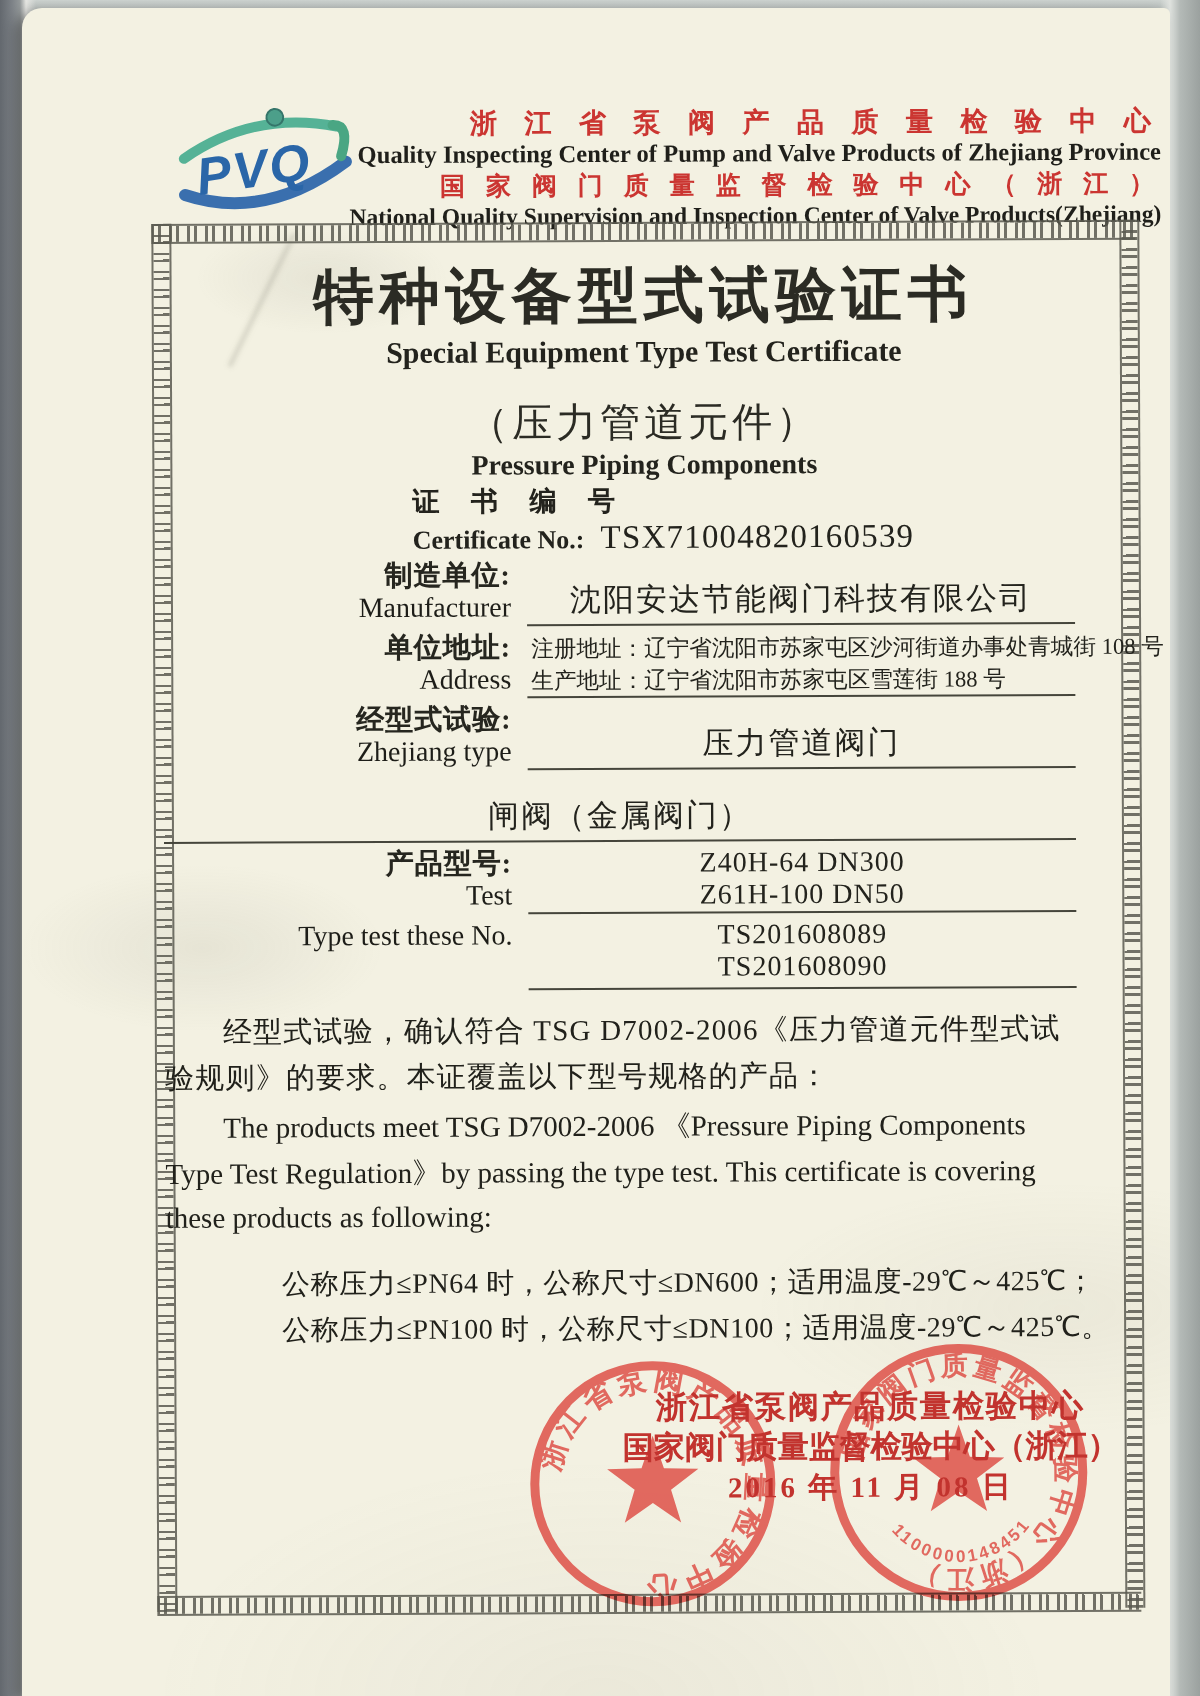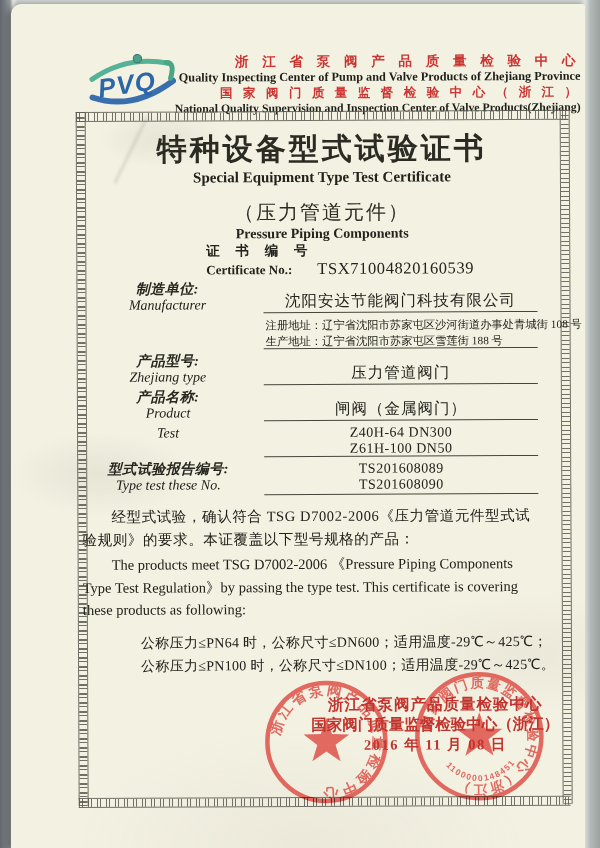--- a/index.html
+++ b/index.html
@@ -58,26 +58,26 @@
   .title-en{font-size:15px;line-height:19px;font-weight:bold;margin-top:2px;color:#23231d;}
   .cat-cn{font-size:20px;line-height:24px;letter-spacing:2px;margin-top:13px;color:#2b2b24;}
   .cat-en{font-size:14px;line-height:17px;font-weight:bold;margin-top:1px;color:#23231d;}
 
   
   .certno{position:absolute;left:207px;top:243px;}
   .certno-cn{font-family:"Liberation Sans",sans-serif;font-size:13.5px;line-height:15px;
     font-weight:bold;letter-spacing:6px;color:#23231d;}
   .certno-row{display:flex;align-items:baseline;margin-top:1px;}
   .certno-en{font-size:13px;font-weight:bold;color:#23231d;}
-  .certno-val{font-size:16.5px;letter-spacing:.6px;margin-left:25px;color:#23231d;}
+  .certno-val{font-size:16.5px;letter-spacing:.6px;margin-left:8px;color:#23231d;}
 
   
   .fields{position:absolute;left:80px;top:281px;width:458px;}
   .frow{display:flex;height:32px;margin-bottom:4px;}
-  .flabel{width:176px;text-align:center;padding-right:6px;flex:none;font-style:italic;}
+  .flabel{width:176px;text-align:right;padding-right:6px;flex:none;}
   .lcn{font-size:14px;line-height:16px;font-weight:600;color:#26261f;letter-spacing:.5px;white-space:nowrap;}
   .len{font-size:14px;line-height:16px;color:#1d1d18;white-space:nowrap;}
   .fval{flex:1;border-bottom:1.4px solid #45453b;margin-left:2px;min-width:0;}
   .v-single{display:flex;align-items:flex-end;justify-content:center;
     font-size:15.5px;line-height:19px;letter-spacing:1px;padding-bottom:2px;}
   .v-dual{text-align:center;font-size:14px;line-height:16px;letter-spacing:.5px;}
   .v-addr{text-align:left;font-size:11.3px;line-height:16px;padding-left:2px;white-space:nowrap;letter-spacing:0;}
 
   
   .statement{position:absolute;left:82px;top:505px;width:460px;color:#21211b;}
@@ -147,56 +147,54 @@
       <div class="frow">
         <div class="flabel">
           <div class="lcn">制造单位:</div>
           <div class="len">Manufacturer</div>
         </div>
         <div class="fval v-single">沈阳安达节能阀门科技有限公司</div>
       </div>
 
       <div class="frow">
         <div class="flabel">
+          <div class="lcn">单位地址:</div>
+          <div class="len">Address</div>
         </div>
         <div class="fval v-dual v-addr">
           <div>注册地址：辽宁省沈阳市苏家屯区沙河街道办事处青城街 108 号</div>
           <div>生产地址：辽宁省沈阳市苏家屯区雪莲街 188 号</div>
         </div>
       </div>
 
       <div class="frow">
         <div class="flabel">
+          <div class="lcn">经型式试验:</div>
+          <div class="len">Zhejiang type</div>
+        </div>
+        <div class="fval v-single">压力管道阀门</div>
+      </div>
+
+      <div class="frow">
+        <div class="fval v-single">闸阀（金属阀门）</div>
+      </div>
+
+      <div class="frow">
+        <div class="flabel">
           <div class="lcn">产品型号:</div>
-          <div class="len">Zhejiang type</div>
-        </div>
-        <div class="fval v-single">压力管道阀门</div>
-      </div>
-
-      <div class="frow">
-        <div class="flabel">
-          <div class="lcn">产品名称:</div>
-          <div class="len">Product</div>
-        </div>
-        <div class="fval v-single">闸阀（金属阀门）</div>
-      </div>
-
-      <div class="frow">
-        <div class="flabel">
           <div class="len">Test</div>
         </div>
         <div class="fval v-dual">
           <div>Z40H-64 DN300</div>
           <div>Z61H-100 DN50</div>
         </div>
       </div>
 
       <div class="frow" style="height:34px">
         <div class="flabel">
-          <div class="lcn">型式试验报告编号:</div>
           <div class="len">Type test these No.</div>
         </div>
         <div class="fval v-dual">
           <div>TS201608089</div>
           <div>TS201608090</div>
         </div>
       </div>
     </div>
 
     <div class="statement">

